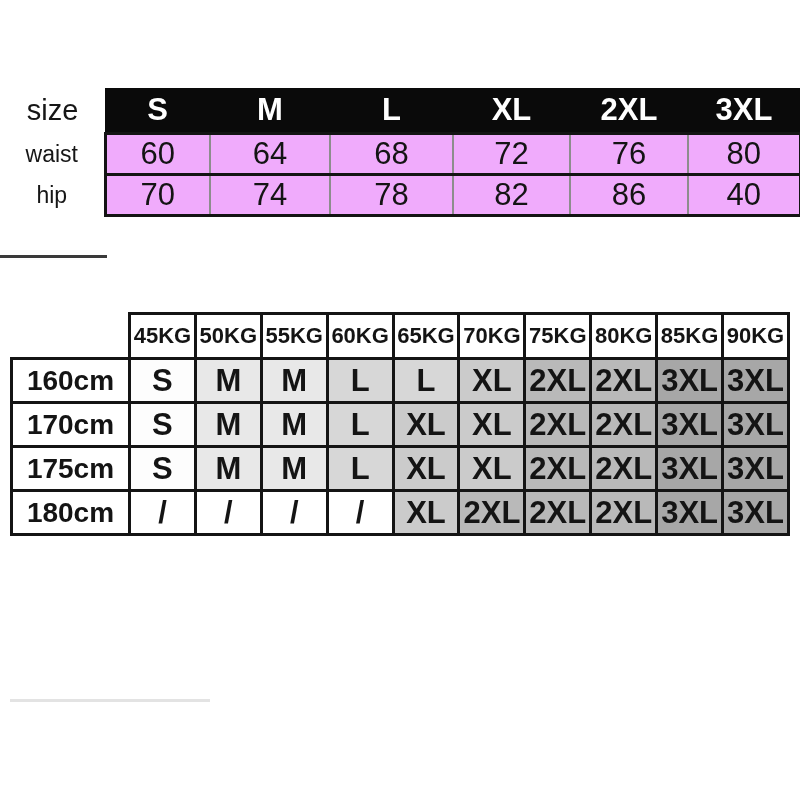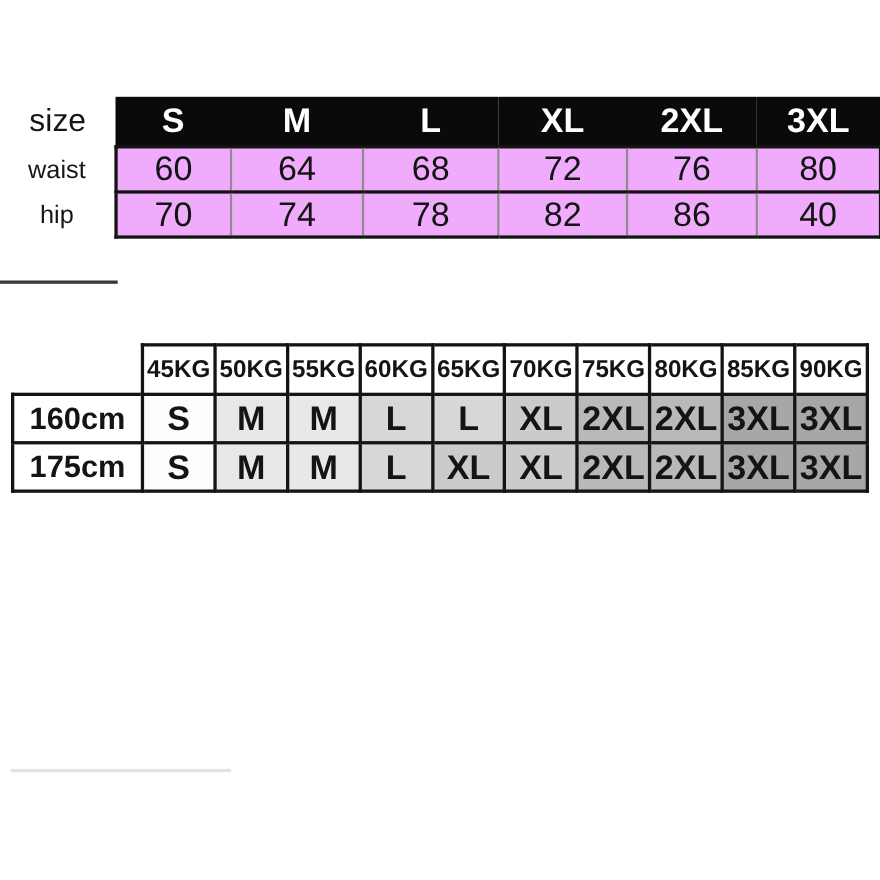--- a/index.html
+++ b/index.html
@@ -147,29 +147,55 @@
           <td class="fit-cell" style="background: rgb(232, 232, 232);">M</td>
           <td class="fit-cell" style="background: rgb(215, 215, 215);">L</td>
           <td class="fit-cell" style="background: rgb(215, 215, 215);">L</td>
           <td class="fit-cell" style="background: rgb(203, 203, 203);">XL</td>
           <td class="fit-cell" style="background: rgb(185, 185, 185);">2XL</td>
           <td class="fit-cell" style="background: rgb(185, 185, 185);">2XL</td>
           <td class="fit-cell" style="background: rgb(167, 167, 167);">3XL</td>
           <td class="fit-cell" style="background: rgb(167, 167, 167);">3XL</td>
         </tr>
         <tr>
+          <td class="fit-height">170cm</td>
+          <td class="fit-cell" style="background: rgb(253, 253, 253);">S</td>
+          <td class="fit-cell" style="background: rgb(232, 232, 232);">M</td>
+          <td class="fit-cell" style="background: rgb(232, 232, 232);">M</td>
+          <td class="fit-cell" style="background: rgb(215, 215, 215);">L</td>
+          <td class="fit-cell" style="background: rgb(203, 203, 203);">XL</td>
+          <td class="fit-cell" style="background: rgb(203, 203, 203);">XL</td>
+          <td class="fit-cell" style="background: rgb(185, 185, 185);">2XL</td>
+          <td class="fit-cell" style="background: rgb(185, 185, 185);">2XL</td>
+          <td class="fit-cell" style="background: rgb(167, 167, 167);">3XL</td>
+          <td class="fit-cell" style="background: rgb(167, 167, 167);">3XL</td>
+        </tr>
+        <tr>
           <td class="fit-height">175cm</td>
           <td class="fit-cell" style="background: rgb(253, 253, 253);">S</td>
           <td class="fit-cell" style="background: rgb(232, 232, 232);">M</td>
           <td class="fit-cell" style="background: rgb(232, 232, 232);">M</td>
           <td class="fit-cell" style="background: rgb(215, 215, 215);">L</td>
           <td class="fit-cell" style="background: rgb(203, 203, 203);">XL</td>
           <td class="fit-cell" style="background: rgb(203, 203, 203);">XL</td>
           <td class="fit-cell" style="background: rgb(185, 185, 185);">2XL</td>
           <td class="fit-cell" style="background: rgb(185, 185, 185);">2XL</td>
           <td class="fit-cell" style="background: rgb(167, 167, 167);">3XL</td>
           <td class="fit-cell" style="background: rgb(167, 167, 167);">3XL</td>
         </tr>
+        <tr>
+          <td class="fit-height">180cm</td>
+          <td class="fit-cell" style="background: rgb(255, 255, 255);">/</td>
+          <td class="fit-cell" style="background: rgb(255, 255, 255);">/</td>
+          <td class="fit-cell" style="background: rgb(255, 255, 255);">/</td>
+          <td class="fit-cell" style="background: rgb(255, 255, 255);">/</td>
+          <td class="fit-cell" style="background: rgb(203, 203, 203);">XL</td>
+          <td class="fit-cell" style="background: rgb(185, 185, 185);">2XL</td>
+          <td class="fit-cell" style="background: rgb(185, 185, 185);">2XL</td>
+          <td class="fit-cell" style="background: rgb(185, 185, 185);">2XL</td>
+          <td class="fit-cell" style="background: rgb(167, 167, 167);">3XL</td>
+          <td class="fit-cell" style="background: rgb(167, 167, 167);">3XL</td>
+        </tr>
       </tbody>
   </table>
 
   <div class="fit-smudge"></div>
 </div>
 
 </body></html>

